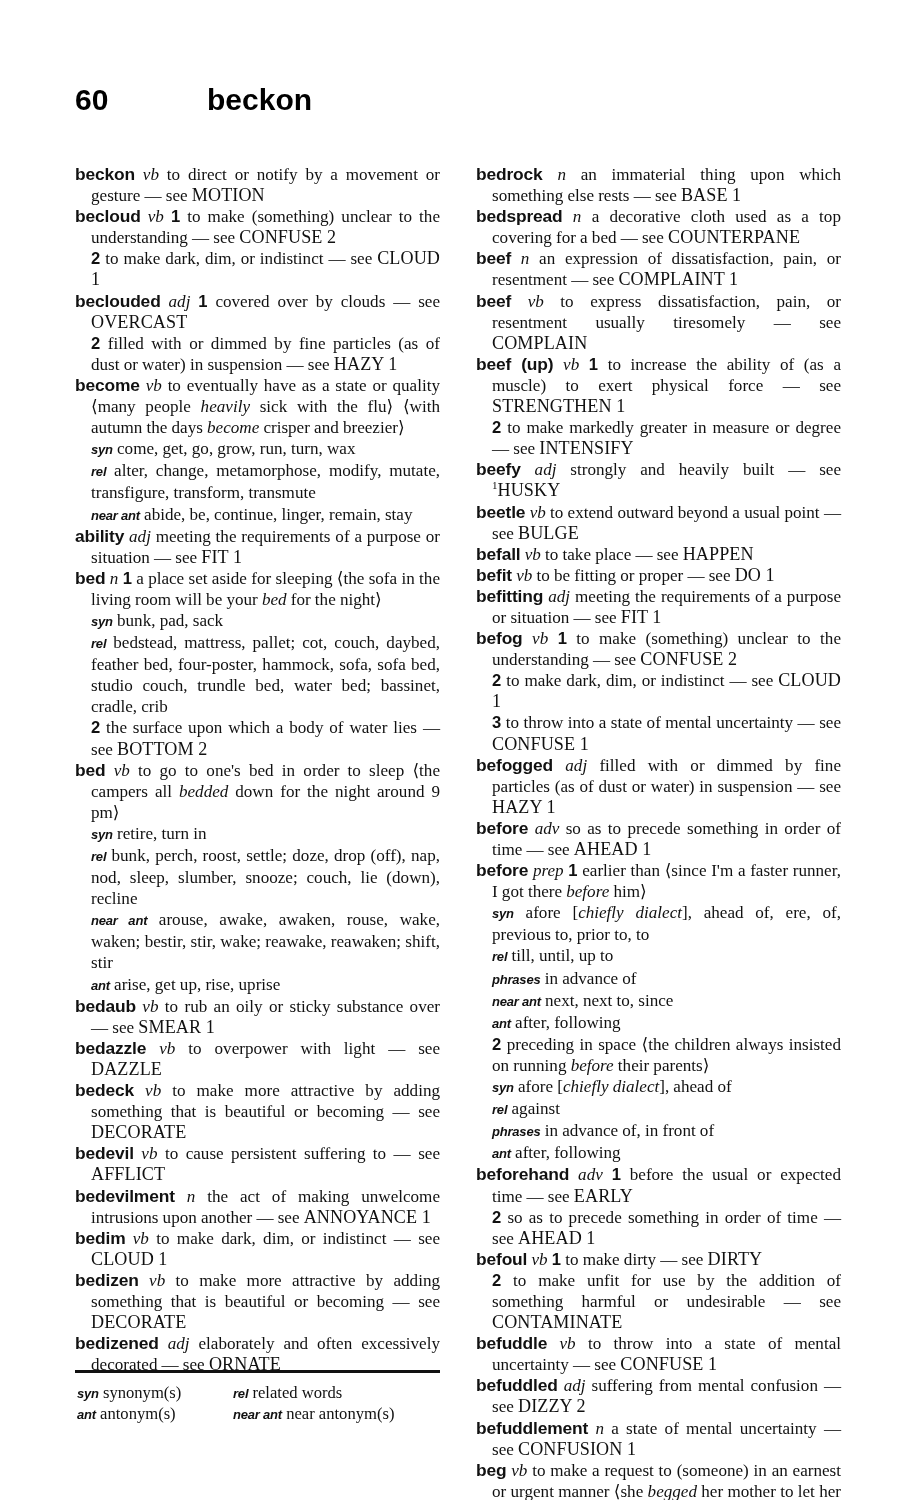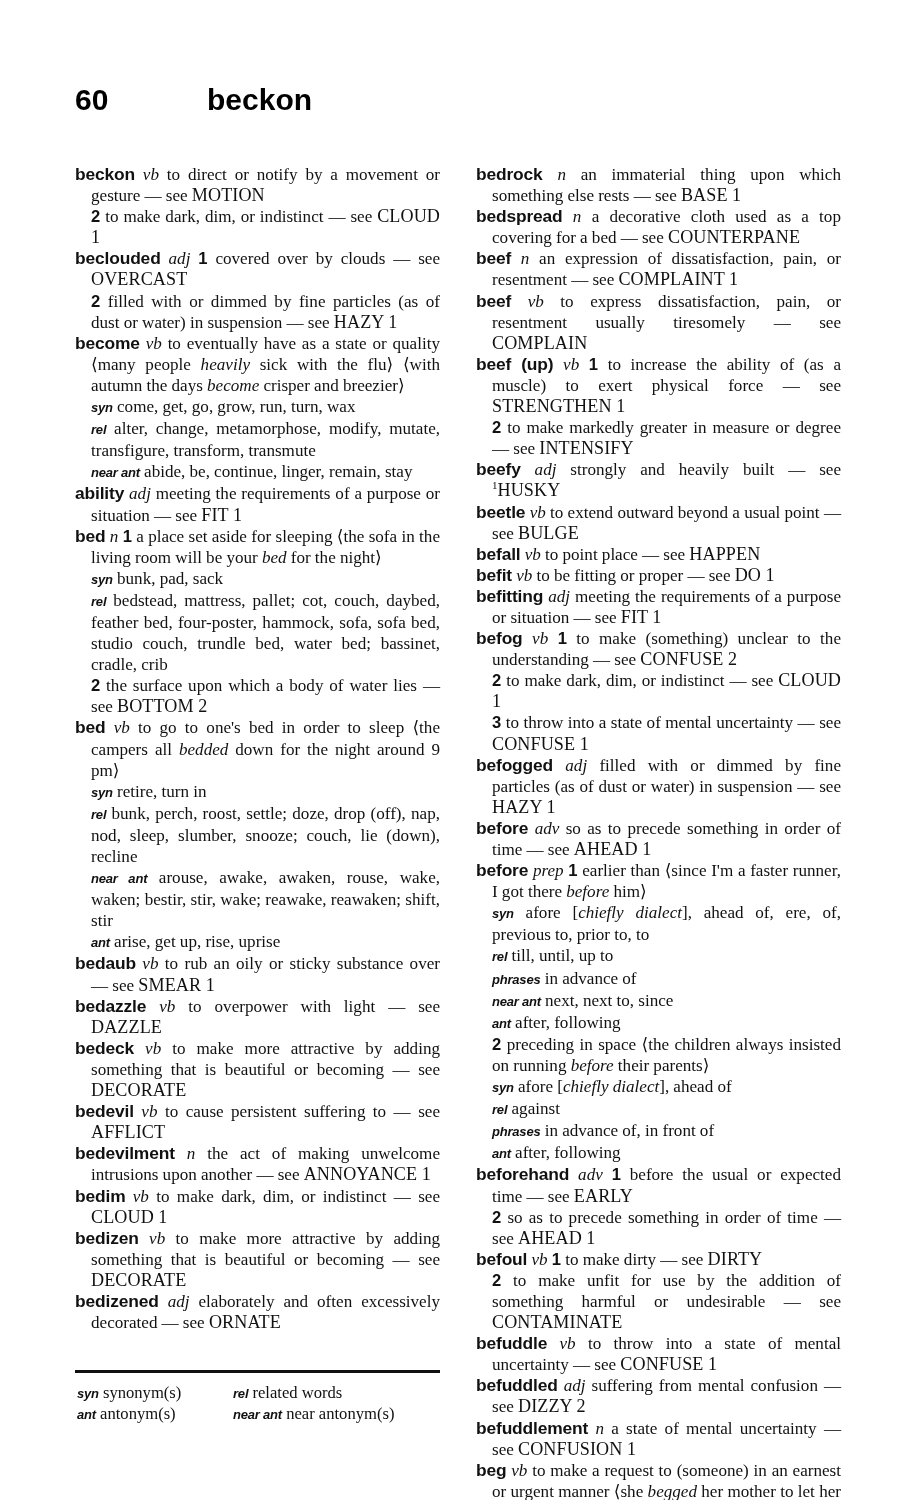--- a/index.html
+++ b/index.html
@@ -93,20 +93,21 @@
     <span class="folio">60</span>
     <span class="guide">beckon</span>
   </div>
 
   <div class="cols clearfix">
     <div class="col left" id="col-left">
         <div class="entry">
           <p><span class="hw">beckon</span> <span class="fl">vb</span> <span>to direct or notify by a movement or gesture — see </span><span class="xref">MOTION</span></p>
         </div>
         <div class="entry">
+          <p><span class="hw">becloud</span> <span class="fl">vb</span> <span class="sn">1</span> <span>to make (something) unclear to the understanding — see </span><span class="xref">CONFUSE 2</span></p>
           <p class="sense"><span class="sn">2</span> <span>to make dark, dim, or indistinct — see </span><span class="xref">CLOUD 1</span></p>
         </div>
         <div class="entry">
           <p><span class="hw">beclouded</span> <span class="fl">adj</span> <span class="sn">1</span> <span>covered over by clouds — see </span><span class="xref">OVERCAST</span></p>
           <p class="sense"><span class="sn">2</span> <span>filled with or dimmed by fine particles (as of dust or water) in suspension — see </span><span class="xref">HAZY 1</span></p>
         </div>
         <div class="entry">
           <p><span class="hw">become</span> <span class="fl">vb</span> <span>to eventually have as a state or quality ⟨many people <i>heavily</i> sick with the flu⟩ ⟨with autumn the days <i>become</i> crisper and breezier⟩</span></p>
           <p class="lab"><span class="lbl">syn</span> <span>come, get, go, grow, run, turn, wax</span></p>
           <p class="lab"><span class="lbl">rel</span> <span>alter, change, metamorphose, modify, mutate, transfigure, transform, transmute</span></p>
@@ -170,21 +171,21 @@
           <p><span class="hw">beef (up)</span> <span class="fl">vb</span> <span class="sn">1</span> <span>to increase the ability of (as a muscle) to exert physical force — see </span><span class="xref">STRENGTHEN 1</span></p>
           <p class="sense"><span class="sn">2</span> <span>to make markedly greater in measure or degree — see </span><span class="xref">INTENSIFY</span></p>
         </div>
         <div class="entry">
           <p><span class="hw">beefy</span> <span class="fl">adj</span> <span>strongly and heavily built — see </span><span class="sup">1</span><span class="xref">HUSKY</span></p>
         </div>
         <div class="entry">
           <p><span class="hw">beetle</span> <span class="fl">vb</span> <span>to extend outward beyond a usual point — see </span><span class="xref">BULGE</span></p>
         </div>
         <div class="entry">
-          <p><span class="hw">befall</span> <span class="fl">vb</span> <span>to point place — see </span><span class="xref">HAPPEN</span></p>
+          <p><span class="hw">befall</span> <span class="fl">vb</span> <span>to take place — see </span><span class="xref">HAPPEN</span></p>
         </div>
         <div class="entry">
           <p><span class="hw">befit</span> <span class="fl">vb</span> <span>to be fitting or proper — see </span><span class="xref">DO 1</span></p>
         </div>
         <div class="entry">
           <p><span class="hw">befitting</span> <span class="fl">adj</span> <span>meeting the requirements of a purpose or situation — see </span><span class="xref">FIT 1</span></p>
         </div>
         <div class="entry">
           <p><span class="hw">befog</span> <span class="fl">vb</span> <span class="sn">1</span> <span>to make (something) unclear to the understanding — see </span><span class="xref">CONFUSE 2</span></p>
           <p class="sense"><span class="sn">2</span> <span>to make dark, dim, or indistinct — see </span><span class="xref">CLOUD 1</span></p>

